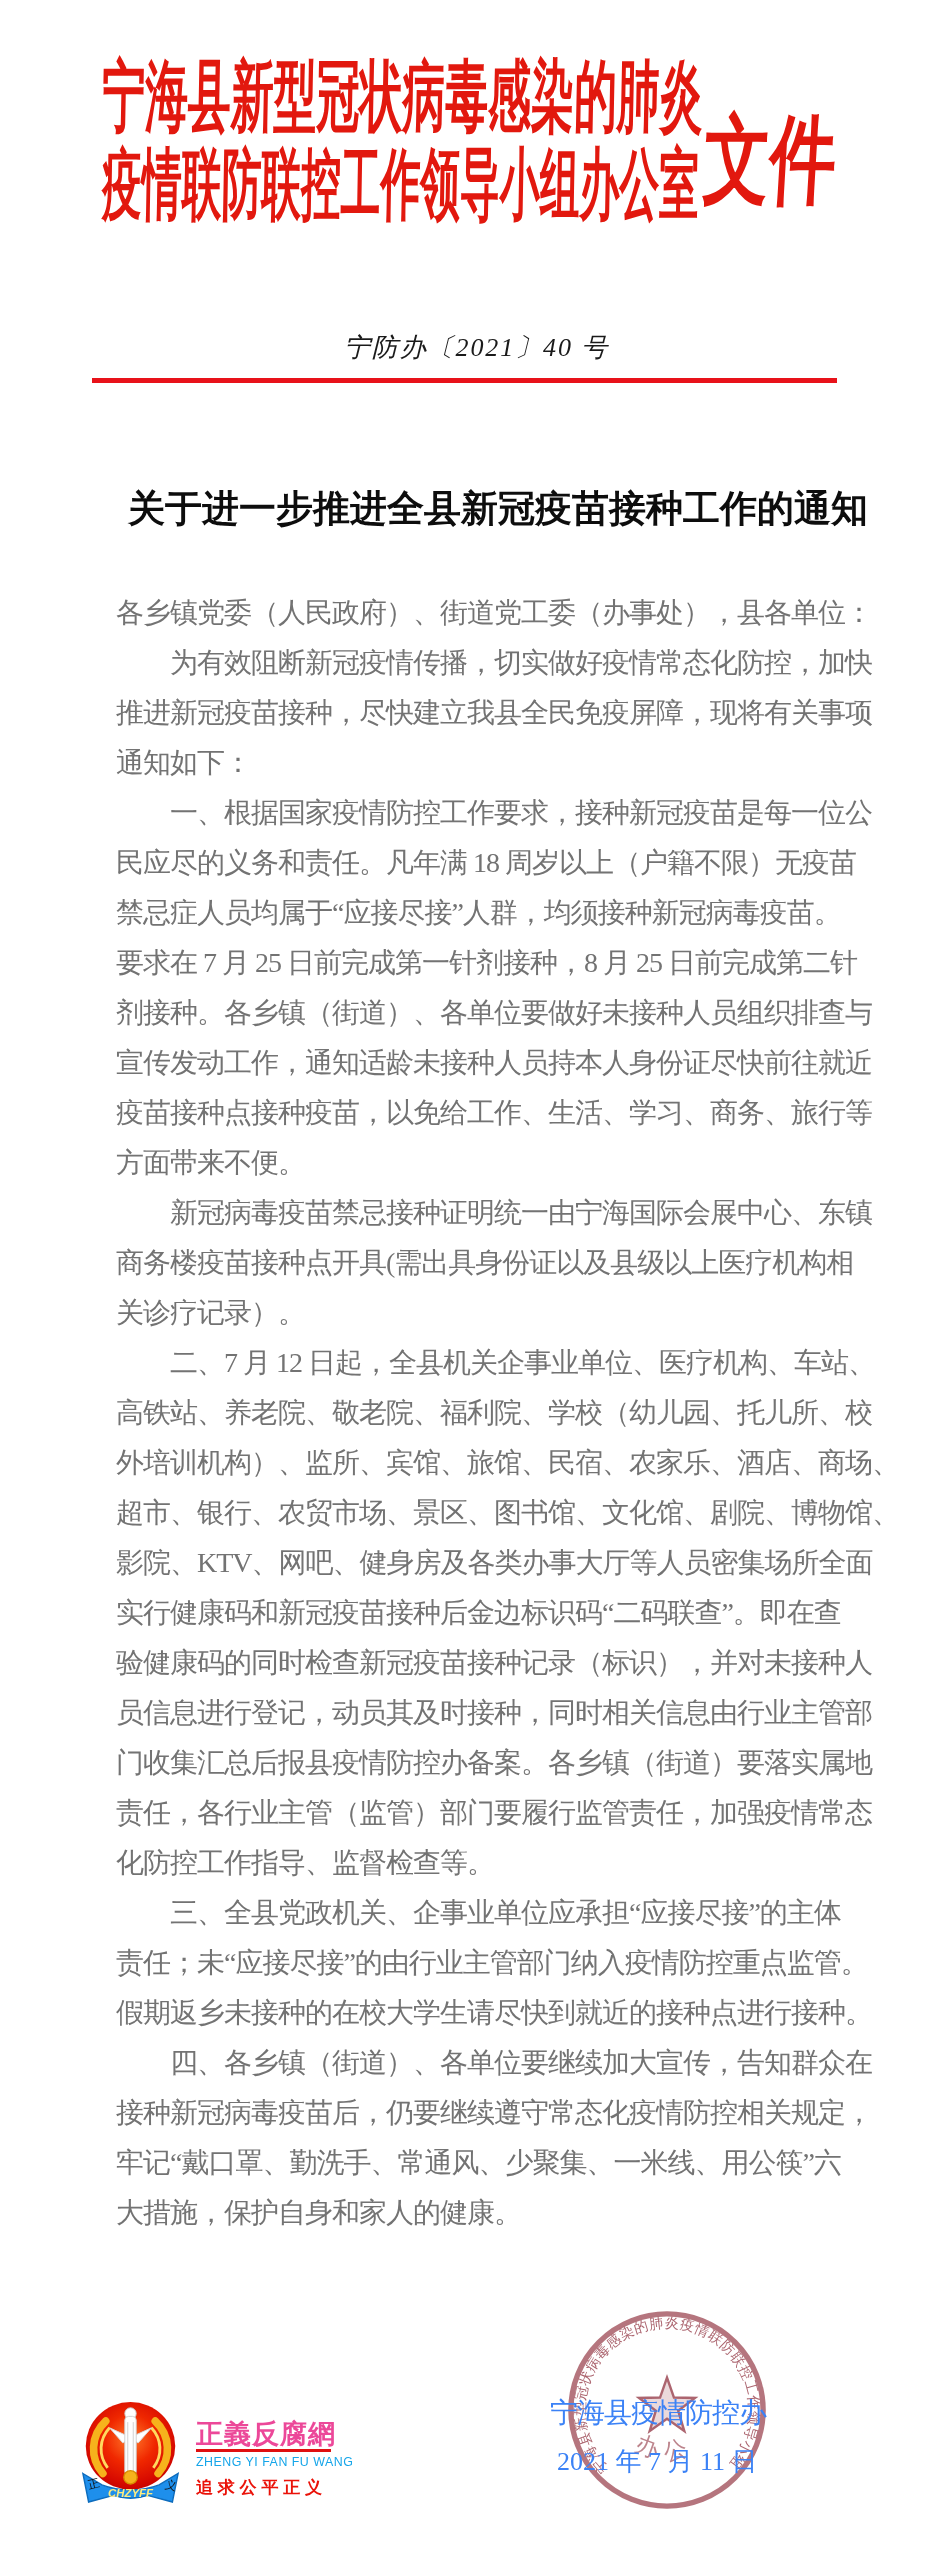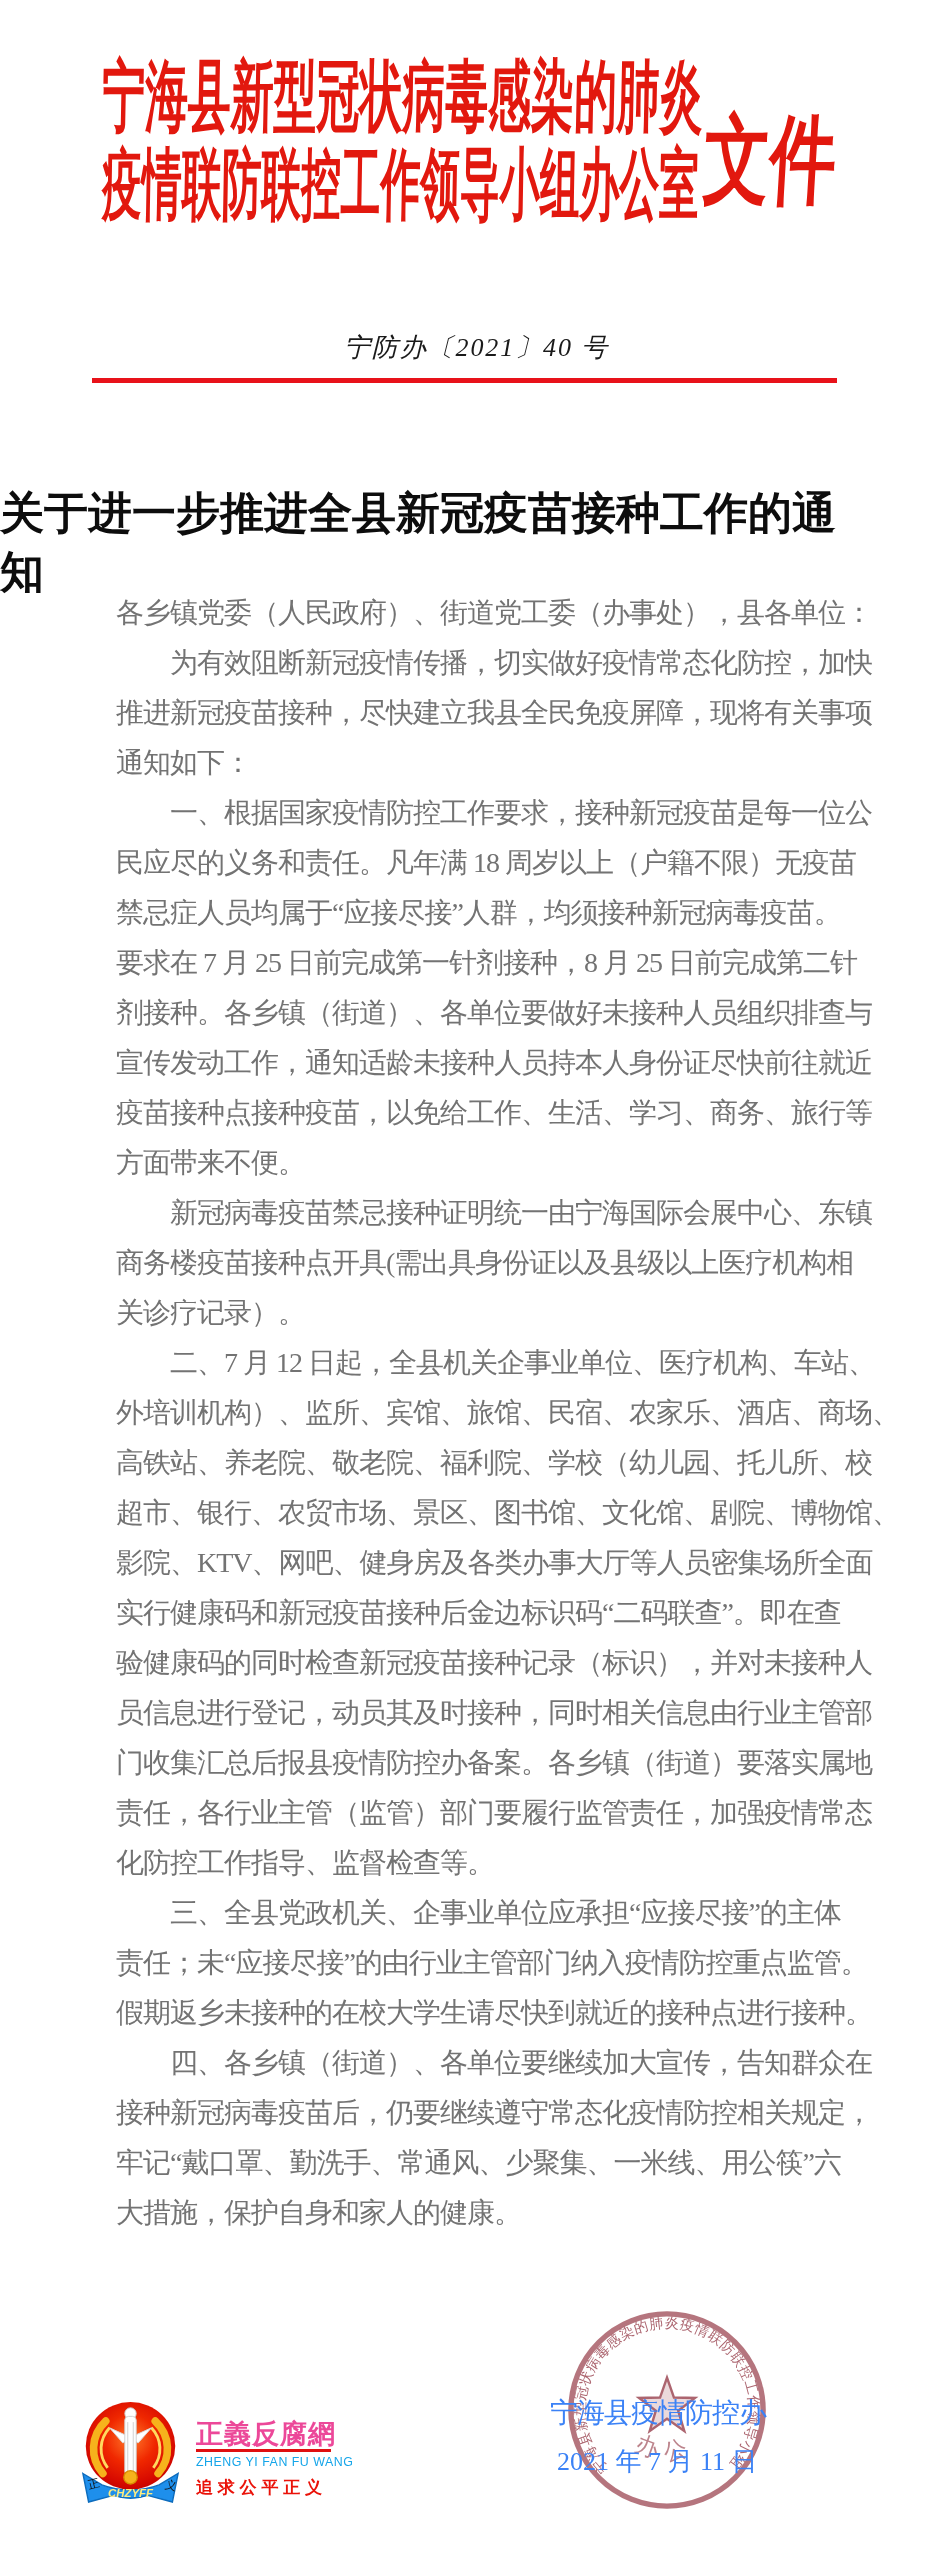--- a/index.html
+++ b/index.html
@@ -32,23 +32,23 @@
   .doc-number{
     position:absolute;left:0;top:330px;width:953px;
     text-align:center;font-size:26px;color:#1a1a1a;letter-spacing:1.9px;font-style:italic;
   }
   .red-divider{
     position:absolute;left:92px;top:378px;width:745px;height:4.8px;
     background:#e8121a;
   }
   .doc-title{
     position:absolute;left:0;top:484px;width:868px;margin:0;
-    text-align:left;
+    text-align:right;
     font-family:"Liberation Sans","DejaVu Sans",sans-serif;
-    font-weight:700;font-size:44px;color:#0d0d0d;letter-spacing:0;
+    font-weight:700;font-size:37px;color:#0d0d0d;letter-spacing:0;
   }
   
   .body-text{
     position:absolute;left:116px;top:588px;width:753px;
   }
   .body-line{
     height:50px;line-height:50px;
     font-size:28px;letter-spacing:-1px;color:#737373;
     white-space:nowrap;
   }
@@ -110,22 +110,22 @@
       <div class="body-line">禁忌症人员均属于“应接尽接”人群，均须接种新冠病毒疫苗。</div>
       <div class="body-line">要求在 7 月 25 日前完成第一针剂接种，8 月 25 日前完成第二针</div>
       <div class="body-line">剂接种。各乡镇（街道）、各单位要做好未接种人员组织排查与</div>
       <div class="body-line">宣传发动工作，通知适龄未接种人员持本人身份证尽快前往就近</div>
       <div class="body-line">疫苗接种点接种疫苗，以免给工作、生活、学习、商务、旅行等</div>
       <div class="body-line">方面带来不便。</div>
       <div class="body-line">　　新冠病毒疫苗禁忌接种证明统一由宁海国际会展中心、东镇</div>
       <div class="body-line">商务楼疫苗接种点开具(需出具身份证以及县级以上医疗机构相</div>
       <div class="body-line">关诊疗记录）。</div>
       <div class="body-line">　　二、7 月 12 日起，全县机关企事业单位、医疗机构、车站、</div>
+      <div class="body-line">高铁站、养老院、敬老院、福利院、学校（幼儿园、托儿所、校</div>
       <div class="body-line">外培训机构）、监所、宾馆、旅馆、民宿、农家乐、酒店、商场、</div>
-      <div class="body-line">高铁站、养老院、敬老院、福利院、学校（幼儿园、托儿所、校</div>
       <div class="body-line">超市、银行、农贸市场、景区、图书馆、文化馆、剧院、博物馆、</div>
       <div class="body-line">影院、KTV、网吧、健身房及各类办事大厅等人员密集场所全面</div>
       <div class="body-line">实行健康码和新冠疫苗接种后金边标识码“二码联查”。即在查</div>
       <div class="body-line">验健康码的同时检查新冠疫苗接种记录（标识），并对未接种人</div>
       <div class="body-line">员信息进行登记，动员其及时接种，同时相关信息由行业主管部</div>
       <div class="body-line">门收集汇总后报县疫情防控办备案。各乡镇（街道）要落实属地</div>
       <div class="body-line">责任，各行业主管（监管）部门要履行监管责任，加强疫情常态</div>
       <div class="body-line">化防控工作指导、监督检查等。</div>
       <div class="body-line">　　三、全县党政机关、企事业单位应承担“应接尽接”的主体</div>
       <div class="body-line">责任；未“应接尽接”的由行业主管部门纳入疫情防控重点监管。</div>

